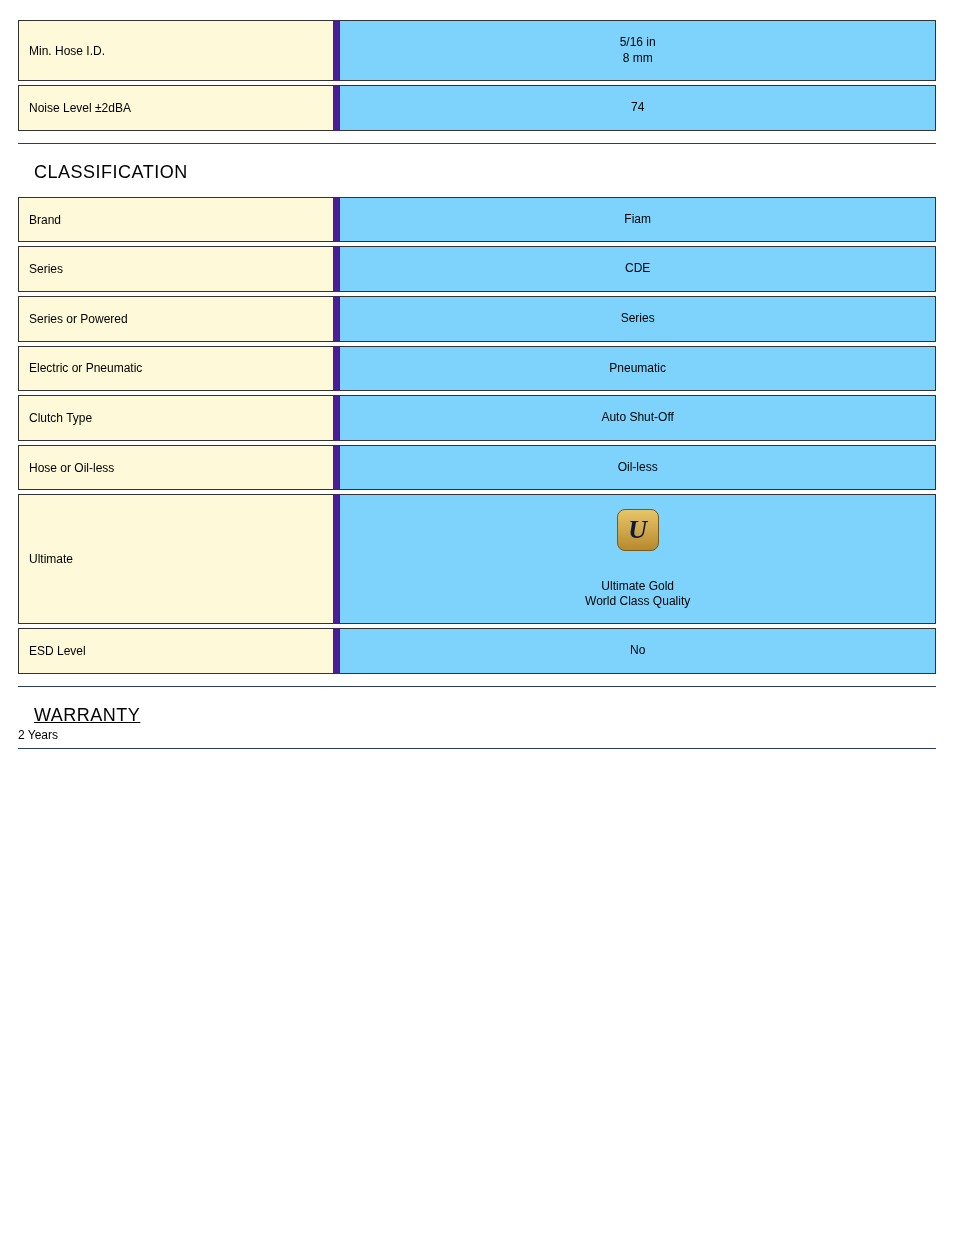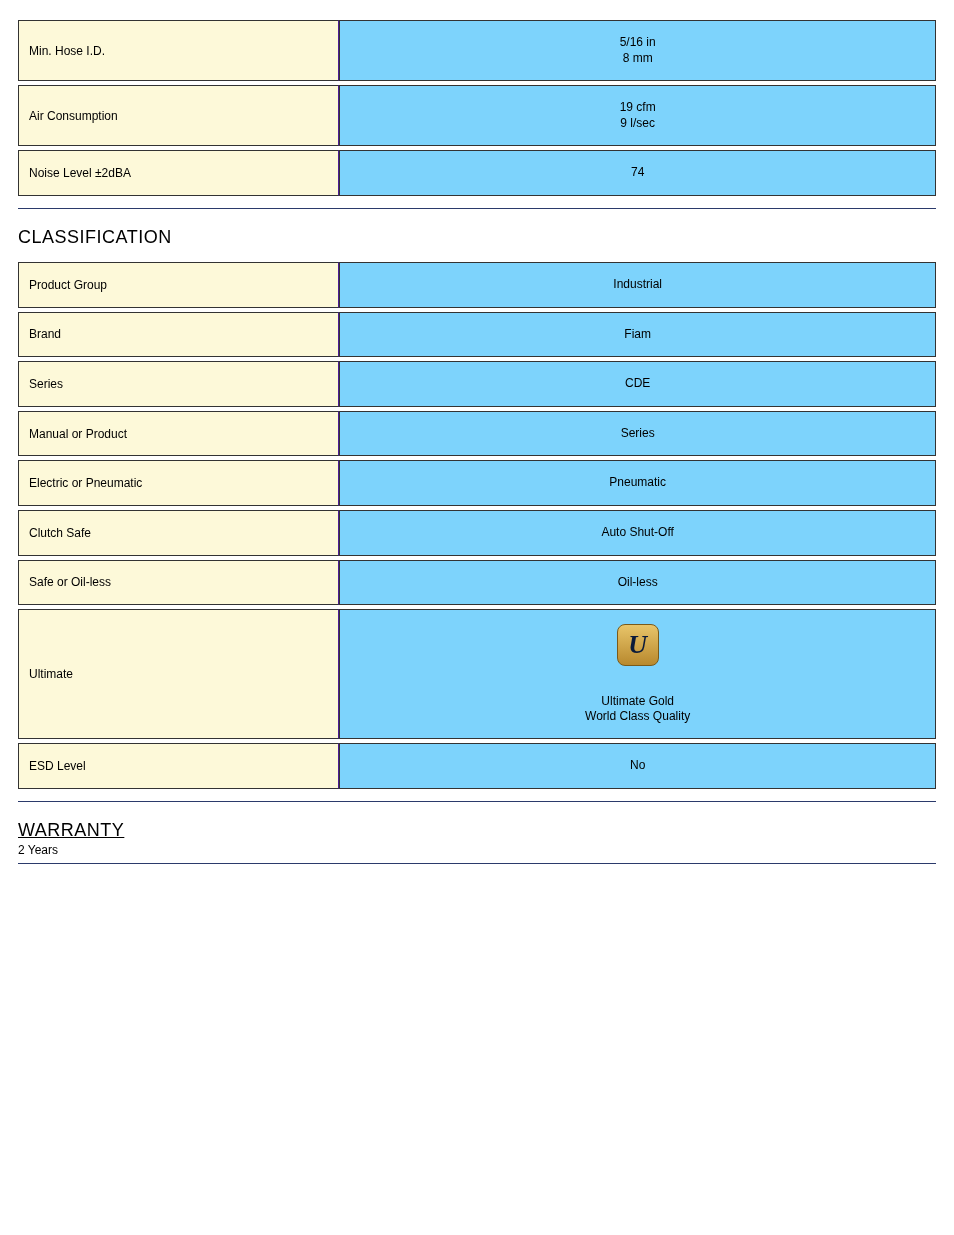--- a/index.html
+++ b/index.html
@@ -19,33 +19,33 @@
     margin-bottom: 8px;
   }
   table.spec td {
     border: 1px solid #333;
     padding: 14px 10px;
     vertical-align: middle;
   }
   table.spec td.label {
     width: 35%;
     background: #fdf9d9;
-    border-right: 1px solid #4c1d95;
+    border-right: 6px solid #4c1d95;
     text-align: left;
   }
   table.spec td.value {
     width: 65%;
     background: #7dd3fc;
     text-align: center;
     line-height: 1.3;
   }
   .section-title {
     font-size: 18px;
     font-weight: normal;
-    margin: 18px 0 10px 0;
+    margin: 18px 0 10px 16px;
     letter-spacing: 0.5px;
   }
   hr.blue {
     border: none;
     border-top: 1px solid #2b3a6b;
     margin: 6px 0 6px 0;
   }
   .warranty-text {
     font-size: 12px;
     margin-top: 2px;
@@ -77,62 +77,54 @@
 </head>
 <body>
 
 <table class="spec">
   <tbody>
       <tr>
     <td class="label">Min. Hose I.D.</td>
     <td class="value">5/16 in<br>8 mm</td>
   </tr>
   <tr>
-    <td class="label">Air Consumption</td>
-    <td class="value">19 cfm<br>9 l/sec</td>
-  </tr>
-  <tr>
     <td class="label">Noise Level ±2dBA</td>
     <td class="value">74</td>
   </tr>
 </tbody>
   </table>
 
 <hr class="blue">
 
 <div class="section-title">CLASSIFICATION</div>
 
 <table class="spec">
   <tbody>
-      <tr>
-    <td class="label">Product Group</td>
-    <td class="value">Industrial</td>
-  </tr>
   <tr>
     <td class="label">Brand</td>
     <td class="value">Fiam</td>
   </tr>
   <tr>
     <td class="label">Series</td>
     <td class="value">CDE</td>
   </tr>
   <tr>
-    <td class="label">Manual or Product</td>
+    <td class="label">Series or Powered</td>
     <td class="value">Series</td>
   </tr>
   <tr>
     <td class="label">Electric or Pneumatic</td>
     <td class="value">Pneumatic</td>
   </tr>
   <tr>
-    <td class="label">Clutch Safe</td>
+    <td class="label">Clutch Type</td>
     <td class="value">Auto Shut-Off</td>
   </tr>
   <tr>
-    <td class="label">Safe or Oil-less</td>
+    <td class="label">Hose or Oil-less</td>
     <td class="value">Oil-less</td>
   </tr>
   <tr>
     <td class="label">Ultimate</td>
     <td class="value">
       <div class="badge">U</div>
       <div class="badge-caption">
         <span>Ultimate Gold</span><br>
         <span>World Class Quality</span>
       </div>

